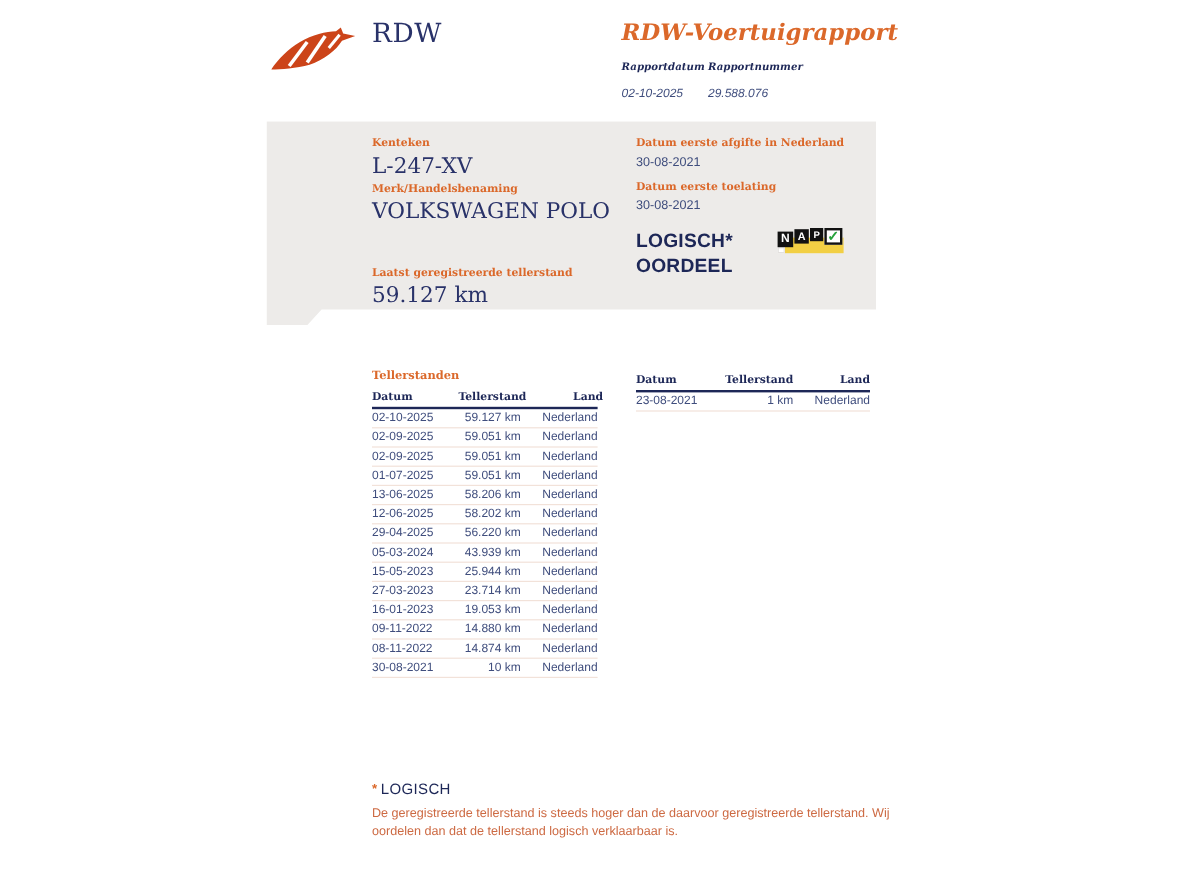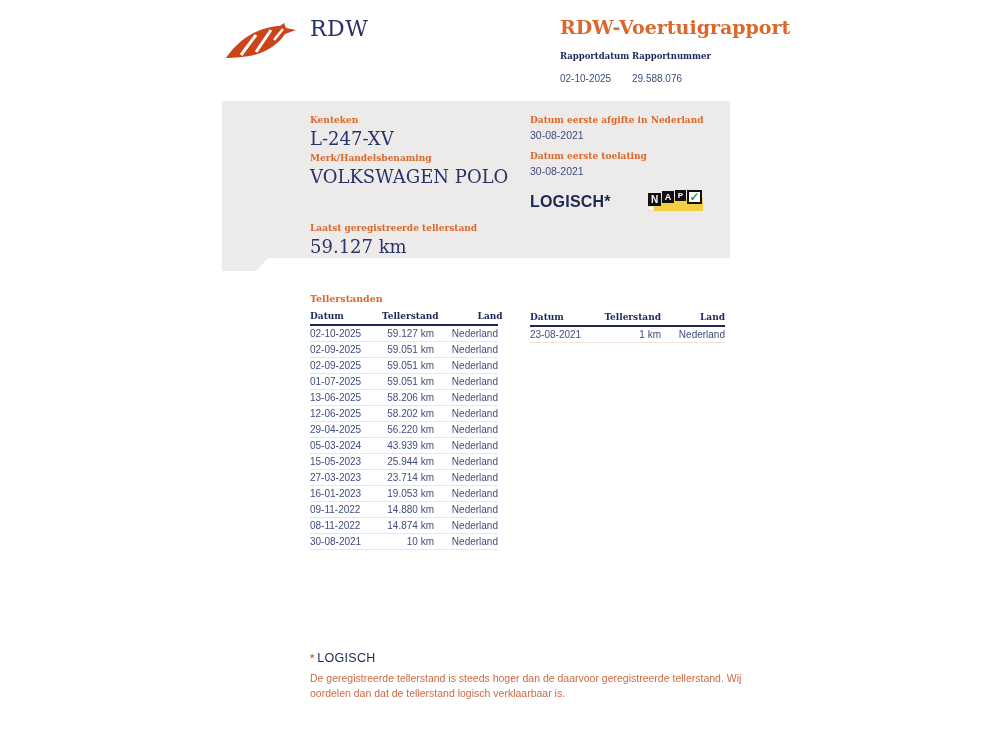--- a/index.html
+++ b/index.html
@@ -4,21 +4,21 @@
 <style>
   * { margin:0; padding:0; box-sizing:border-box; }
   html,body { width:981px; height:736px; background:#ffffff; font-family:"Liberation Sans", sans-serif; }
   .page { position:relative; width:981px; height:736px; background:#fff; overflow:hidden; }
 
   
   .logo-wrap { position:absolute; left:226px; top:22px; display:flex; align-items:flex-start; }
   .logo-bird { width:70px; height:38px; }
   .logo-text { font-family:"DejaVu Serif", serif; font-size:22px; color:#293269; margin-left:14px; margin-top:-6px; letter-spacing:0.5px; }
 
-  .report-head { position:absolute; left:560px; top:16px; width:260px; }
+  .report-head { position:absolute; left:518px; top:16px; width:260px;font-style:italic; }
   .report-title { font-family:"DejaVu Serif", serif; font-weight:bold; font-size:19px; color:#db682a; }
   .report-meta { display:grid; grid-template-columns:72px 1fr; margin-top:13px; row-gap:12px; }
   .meta-label { font-family:"DejaVu Serif", serif; font-weight:bold; font-size:8.5px; color:#1d2757; }
   .meta-value { font-size:10px; color:#3f4d7d; }
 
   
   .panel { position:absolute; left:222px; top:101px; width:508px; height:170px; background:#edebe9;
            clip-path:polygon(0 0, 508px 0, 508px 157px, 46px 157px, 34px 170px, 0 170px); }
   .panel-col-left  { position:absolute; left:88px;  top:14px; width:210px; }
   .panel-col-right { position:absolute; left:308px; top:14px; width:200px; }
@@ -45,21 +45,21 @@
   .section-title { font-family:"DejaVu Serif", serif; font-weight:bold; font-size:9.5px; color:#db682a; line-height:12px; margin-bottom:4px; }
   .mil-table { }
   .t-head { display:grid; padding:2px 0 3px 0; border-bottom:2px solid #1d2757; }
   .t-head span { font-family:"DejaVu Serif", serif; font-weight:bold; font-size:9px; color:#1d2757; }
   .t-row { display:grid; align-items:center; height:16px; border-bottom:1px solid #f2e2d9; }
   .t-row span { font-size:10px; color:#3f4d7d; }
   .cols-left  { grid-template-columns:72px 1fr 64px; }
   .cols-right { grid-template-columns:72px 1fr 64px; }
   .col-mid, .col-land { text-align:right; }
 
-  .table-left  { position:absolute; left:310px; top:293px; width:188px; }
+  .table-left  { position:absolute; left:310px; top:308px; width:188px; }
   .table-right { position:absolute; left:530px; top:310px; width:195px; }
 
   
   .footnote { position:absolute; left:310px; top:651px; width:432px; }
   .footnote-head { display:flex; align-items:flex-start; }
   .footnote-ast { color:#db682a; font-weight:bold; font-size:11px; margin-right:3px; margin-top:1px; }
   .footnote-title { color:#1d2757; font-weight:normal; font-size:12.5px; letter-spacing:0.3px; }
   .footnote-body { margin-top:6px; font-size:10.5px; line-height:14.5px; color:#cd6a43; }
 </style>
 </head>
@@ -97,20 +97,21 @@
       <div class="field-label">Laatst geregistreerde tellerstand</div>
       <div class="field-value-big">59.127 km</div>
     </div>
     <div class="panel-col-right">
       <div class="field-label">Datum eerste afgifte in Nederland</div>
       <div class="field-value-small">30-08-2021</div>
       <div class="field-label">Datum eerste toelating</div>
       <div class="field-value-small">30-08-2021</div>
       <div class="oordeel-row">
         <div class="oordeel-text">LOGISCH*</div>
+        <div class="oordeel-text">OORDEEL</div>
         <div class="nap">
           <div class="nap-yellow"></div>
           <div class="nap-sliver"></div>
           <div class="nap-box nap-n">N</div>
           <div class="nap-box nap-a">A</div>
           <div class="nap-box nap-p">P</div>
           <div class="nap-check">✓</div>
         </div>
       </div>
     </div>

